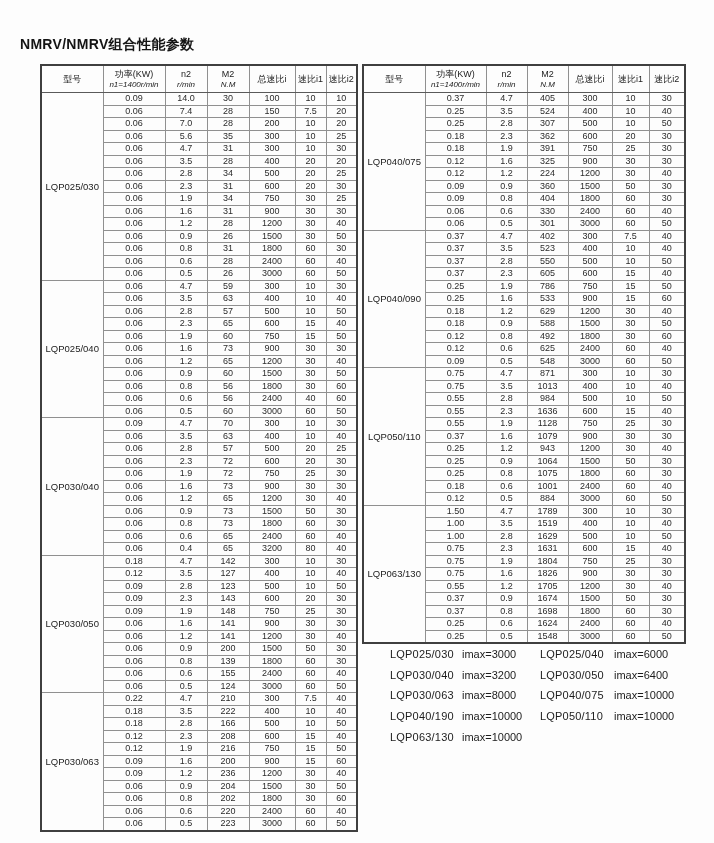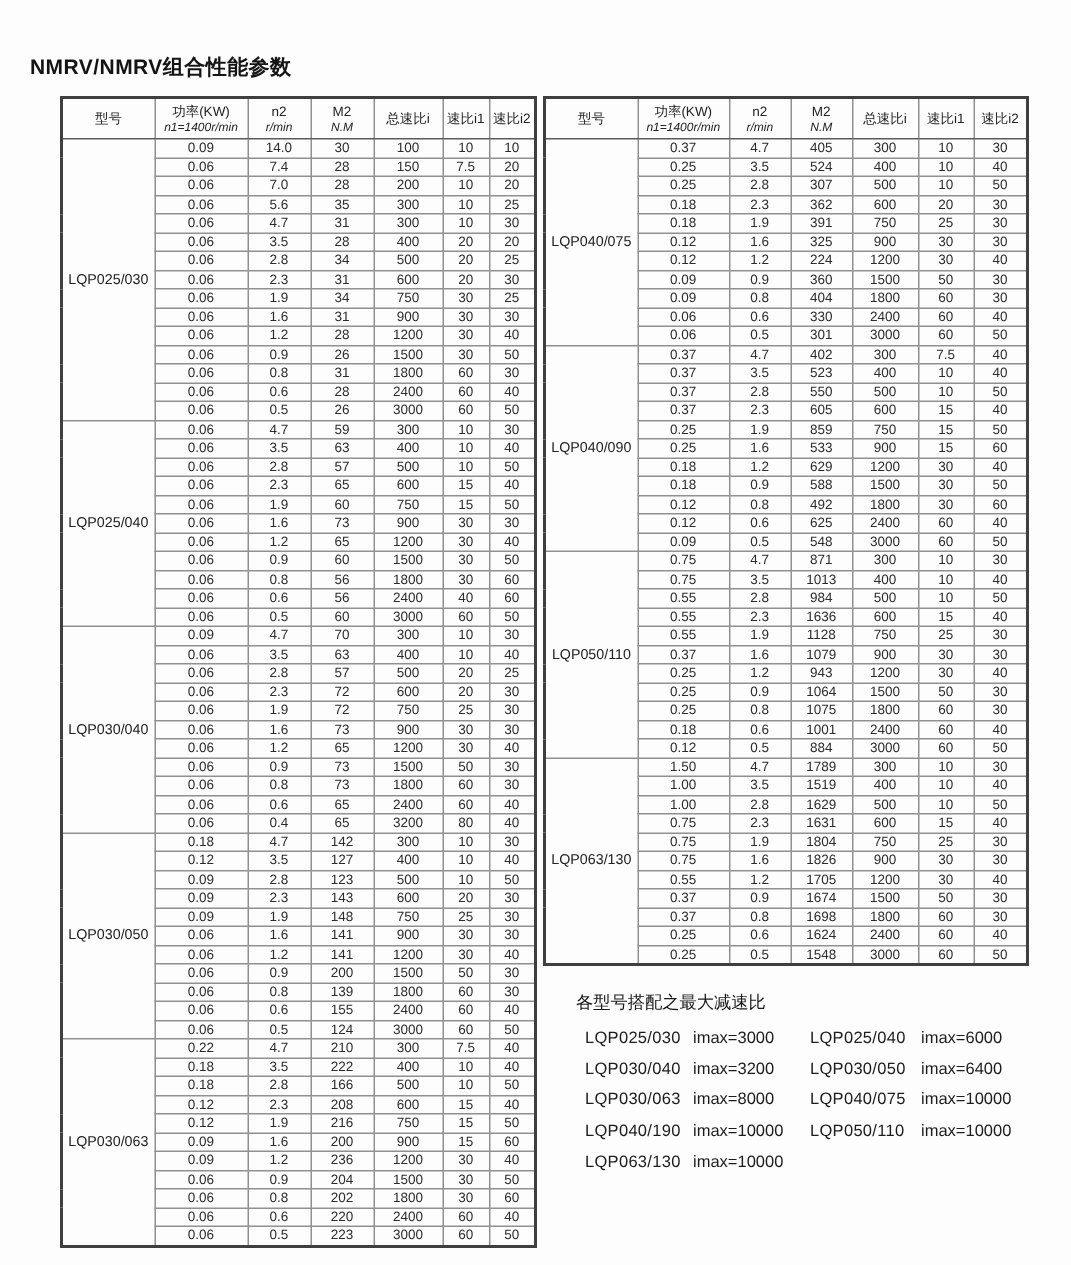--- a/index.html
+++ b/index.html
@@ -739,21 +739,21 @@
             <td>0.37</td>
             <td>2.3</td>
             <td>605</td>
             <td>600</td>
             <td>15</td>
             <td>40</td>
           </tr>
           <tr>
             <td>0.25</td>
             <td>1.9</td>
-            <td>859</td>
+            <td>786</td>
             <td>750</td>
             <td>15</td>
             <td>50</td>
           </tr>
           <tr>
             <td>0.25</td>
             <td>1.6</td>
             <td>533</td>
             <td>900</td>
             <td>15</td>
@@ -973,21 +973,20 @@
             <td>0.25</td>
             <td>0.5</td>
             <td>1548</td>
             <td>3000</td>
             <td>60</td>
             <td>50</td>
           </tr>
         </tbody>
       </table>
     </div>
-  <div id="imax-heading">各型号搭配之最大减速比</div>
   <div id="imax-grid">
       <div class="imax-model">LQP025/030</div>
       <div class="imax-value">imax=3000</div>
       <div class="imax-model">LQP025/040</div>
       <div class="imax-value">imax=6000</div>
       <div class="imax-model">LQP030/040</div>
       <div class="imax-value">imax=3200</div>
       <div class="imax-model">LQP030/050</div>
       <div class="imax-value">imax=6400</div>
       <div class="imax-model">LQP030/063</div>

